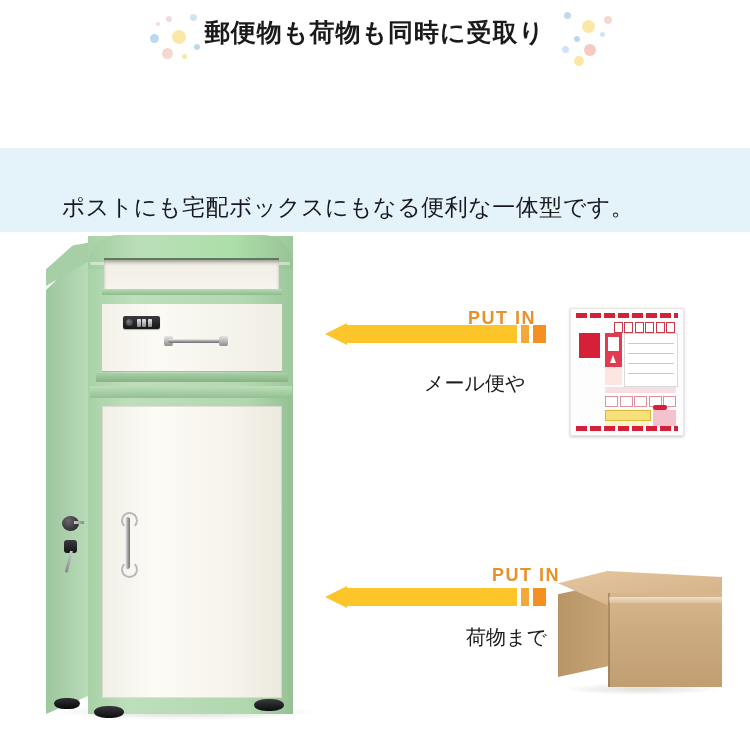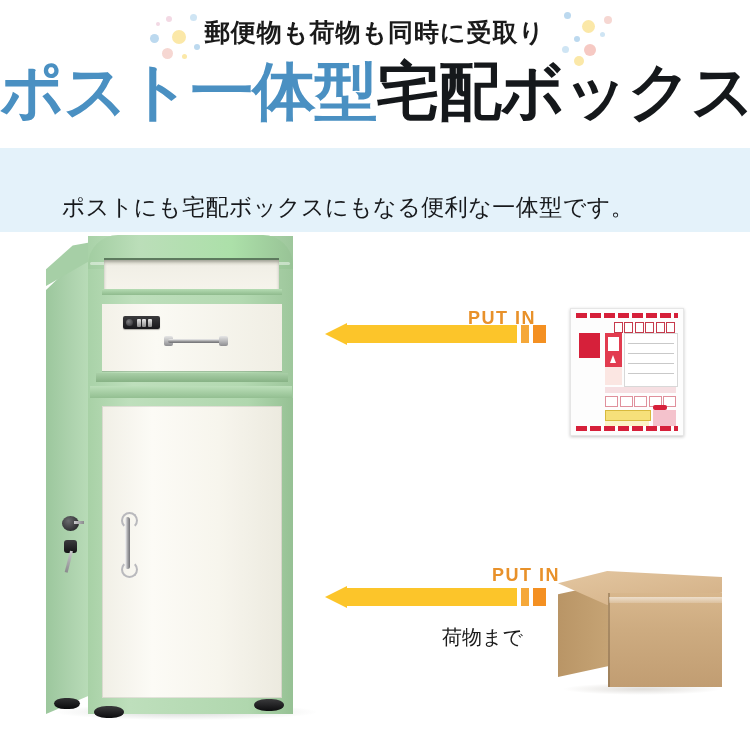--- a/index.html
+++ b/index.html
@@ -330,23 +330,20 @@
       <span style="left:56px;top:10px;width:8px;height:8px;background:#f6d7d2;"></span>
       <span style="left:52px;top:26px;width:5px;height:5px;background:#cfe5f4;"></span>
       <span style="left:26px;top:30px;width:6px;height:6px;background:#bcd9ef;"></span>
       <span style="left:36px;top:38px;width:12px;height:12px;background:#f6c9c3;"></span>
       <span style="left:14px;top:40px;width:7px;height:7px;background:#cfe5f4;"></span>
       <span style="left:26px;top:50px;width:10px;height:10px;background:#fbe8a8;"></span>
     </div>
 
     <div class="tagline">郵便物も荷物も同時に受取り</div>
 
-    <div class="title">
-      <span class="t-blue">ポスト一体型</span><span class="t-dark">宅配ボックス</span>
-    </div>
 
     <div class="band"></div>
     <div class="band-line2">ポストにも宅配ボックスにもなる便利な一体型です。</div>
   </div>
 
   <div class="mailbox-wrap">
     <div class="mb-shadow"></div>
 
     <div class="mb-side"></div>
     <div class="mb-side-top"></div>
@@ -401,20 +398,21 @@
   <div class="putin-label a1">PUT IN</div>
 
   <div class="arrow arrow-1">
     <span class="head"></span>
     <span class="shaft"></span>
     <span class="dash d1"></span>
     <span class="dash d2"></span>
   </div>
 
   <div class="caption cap-1">
+    <span class="l1 nowrap">メール便や</span>
   </div>
 
   <div class="slip">
     <span class="topbar"></span>
     <span class="boxrow">
       <i></i>
         <i></i>
         <i></i>
         <i></i>
         <i></i>
@@ -451,21 +449,21 @@
   <div class="putin-label a2">PUT IN</div>
 
   <div class="arrow arrow-2">
     <span class="head"></span>
     <span class="shaft"></span>
     <span class="dash d1"></span>
     <span class="dash d2"></span>
   </div>
 
   <div class="caption cap-2">
-    <span class="l2 nowrap" style="margin-left:18px;">荷物まで</span>
+    <span class="l2 nowrap" style="margin-left:42px;">荷物まで</span>
   </div>
 
   <div class="cbox">
     <span class="shadow"></span>
     <span class="sidep"></span>
     <span class="topp"></span>
     <span class="front"></span>
     <span class="seam"></span>
     <span class="tape"></span>
   </div>

